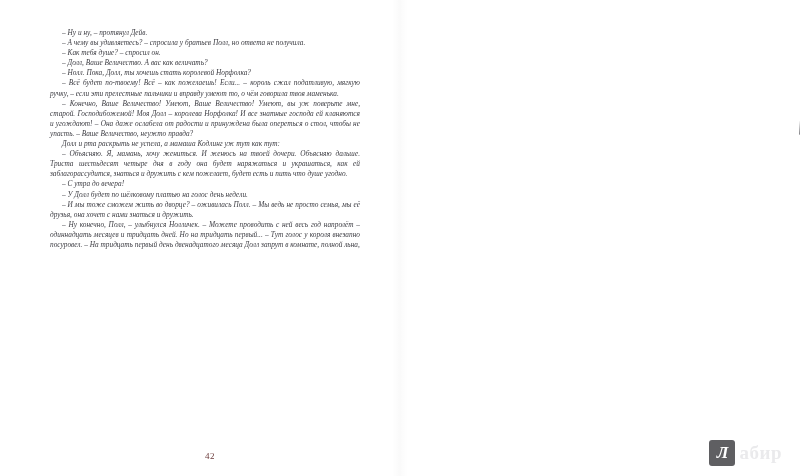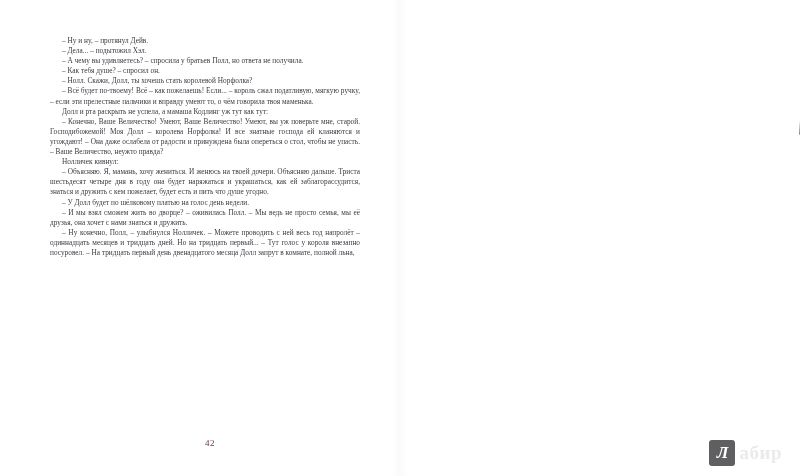--- a/index.html
+++ b/index.html
@@ -59,32 +59,33 @@
     hyphens: none;
     letter-spacing: 0.02px;
   }
   .textblock p {
     margin: 0;
     text-indent: 12px;
   }
 
   #left-text {
     left: 50px;
-    top: 36px;
+    top: 28px;
     width: 310px;
+    font-style: italic;
   }
 
   
   .folio {
     position: absolute;
     font-size: 9px;
     color: #6c3b3b;
     letter-spacing: 0.4px;
   }
-  #folio-left  { left: 195px;  top: 438px; width: 30px; text-align: center; }
+  #folio-left  { left: 195px;  top: 451px; width: 30px; text-align: center; }
 
   
   #illustration {
     position: absolute;
     left: 398px;
     top: 10px;
     width: 378px;
     height: 192px;
     overflow: hidden;
   }
@@ -124,31 +125,31 @@
 </head>
 <body>
 
 <div id="page">
 
   <div class="spread">
 
     <div class="page-leaf leaf-left">
       <div class="textblock" id="left-text">
           <p>– Ну и ну, – протянул Дейв.</p>
-          <p>– Дела... – подытожил Хэл.</p>
           <p>– А чему вы удивляетесь? – спросила у братьев Полл, но ответа не получила.</p>
           <p>– Как тебя душе? – спросил он.</p>
-          <p>– Нолл. Скажи, Долл, ты хочешь стать королевой Норфолка?</p>
+          <p>– Долл, Ваше Величество. А вас как величать?</p>
+          <p>– Нолл. Пока, Долл, ты хочешь стать королевой Норфолка?</p>
           <p>– Всё будет по-твоему! Всё – как пожелаешь! Если... – король сжал податливую, мягкую ручку, – если эти прелестные пальчики и вправду умеют то, о чём говорила твоя маменька.</p>
+          <p>– Конечно, Ваше Величество! Умеют, Ваше Величество! Умеют, вы уж поверьте мне, старой. Господибожемой! Моя Долл – королева Норфолка! И все знатные господа ей кланяются и угождают! – Она даже ослабела от радости и принуждена была опереться о стол, чтобы не упасть. – Ваше Величество, неужто правда?</p>
           <p>Долл и рта раскрыть не успела, а мамаша Кодлинг уж тут как тут:</p>
-          <p>– Конечно, Ваше Величество! Умеют, Ваше Величество! Умеют, вы уж поверьте мне, старой. Господибожемой! Моя Долл – королева Норфолка! И все знатные господа ей кланяются и угождают! – Она даже ослабела от радости и принуждена была опереться о стол, чтобы не упасть. – Ваше Величество, неужто правда?</p>
-          <p>Нолличек кивнул:</p>
           <p>– Объясняю. Я, мамань, хочу жениться. И женюсь на твоей дочери. Объясняю дальше. Триста шестьдесят четыре дня в году она будет наряжаться и украшаться, как ей заблагорассудится, знаться и дружить с кем пожелает, будет есть и пить что душе угодно.</p>
+          <p>– С утра до вечера!</p>
           <p>– У Долл будет по шёлковому платью на голос день недели.</p>
-          <p>– И мы взял сможем жить во дворце? – оживилась Полл. – Мы ведь не просто семья, мы её друзья, она хочет с нами знаться и дружить.</p>
+          <p>– И мы тоже сможем жить во дворце? – оживилась Полл. – Мы ведь не просто семья, мы её друзья, она хочет с нами знаться и дружить.</p>
           <p>– Ну конечно, Полл, – улыбнулся Нолличек. – Можете проводить с ней весь год напролёт – одиннадцать месяцев и тридцать дней. Но на тридцать первый... – Тут голос у короля внезапно посуровел. – На тридцать первый день двенадцатого месяца Долл запрут в комнате, полной льна,</p>
         </div>
       <div class="folio" id="folio-left">42</div>
     </div>
 
     <div class="page-leaf leaf-right">
 
       <div id="illustration">
         <svg viewBox="0 0 378 192" xmlns="http://www.w3.org/2000/svg">
           <defs>

